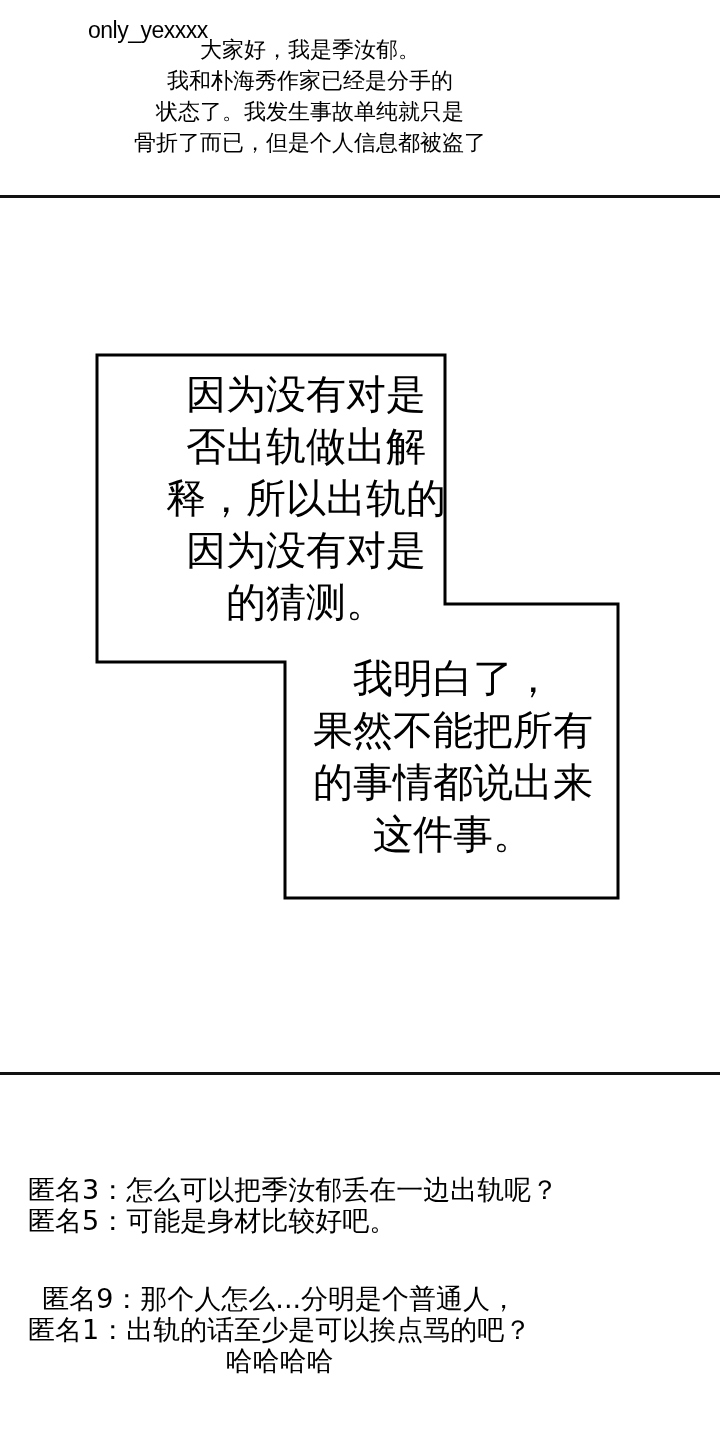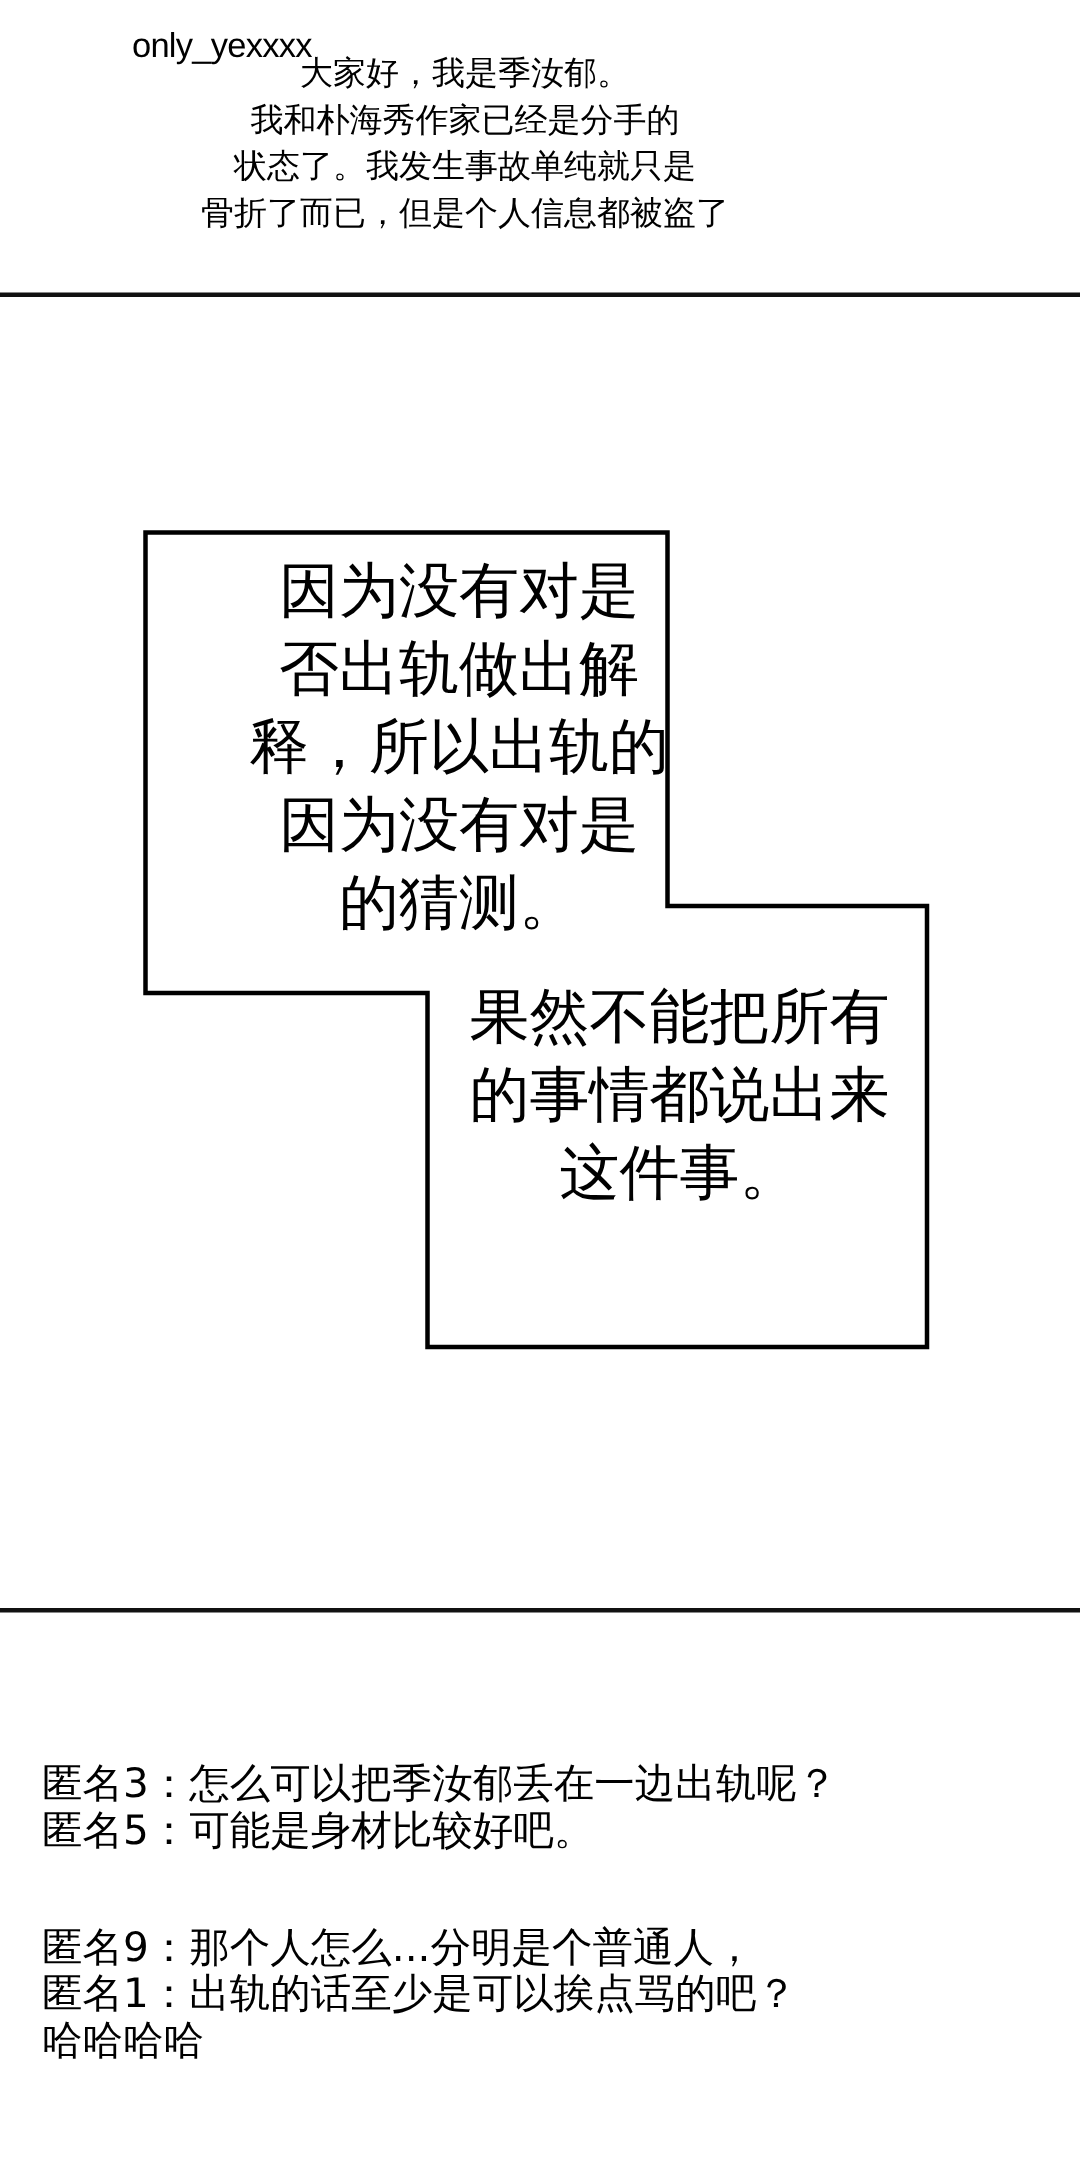--- a/index.html
+++ b/index.html
@@ -9,21 +9,21 @@
     .notice div { white-space: nowrap; }
     .divider { position: absolute; left: 0; width: 720px; height: 3px; background: #111; }
     .divider.top { top: 195px; }
     .divider.bottom { top: 1072px; }
     .bubble-svg { position: absolute; left: 0; top: 0; width: 720px; height: 1440px; }
     .box-text { position: absolute; text-align: center; font-size: 40px; line-height: 52px; white-space: nowrap; }
     .box-text.upper { left: 100px; width: 412px; top: 368px; }
     .box-text.lower { left: 290px; width: 326px; top: 652px; }
     .comments { position: absolute; left: 28px; font-size: 27px; line-height: 31px; white-space: nowrap; }
     .comments.group1 { top: 1146px; margin-top: 28px; }
-    .comments.group2 { top: 1283px; }
+    .comments.group2 { top: 1283px; text-align: center; }
   </style>
 </head>
 <body>
 
 <div class="username">only_yexxxx</div>
 <div class="notice">
   <div>大家好，我是季汝郁。</div>
   <div>我和朴海秀作家已经是分手的</div>
   <div>状态了。我发生事故单纯就只是</div>
   <div>骨折了而已，但是个人信息都被盗了</div>
@@ -37,20 +37,21 @@
 
 <div class="box-text upper">
   <div>因为没有对是</div>
   <div>否出轨做出解</div>
   <div>释，所以出轨的</div>
   <div>因为没有对是</div>
   <div>的猜测。</div>
 </div>
 
 <div class="box-text lower">
+  <div>我明白了，</div>
   <div>果然不能把所有</div>
   <div>的事情都说出来</div>
   <div>这件事。</div>
 </div>
 
 <div class="divider bottom"></div>
 
 <div class="comments group1">
   <div>匿名3：怎么可以把季汝郁丢在一边出轨呢？</div>
   <div>匿名5：可能是身材比较好吧。</div>

